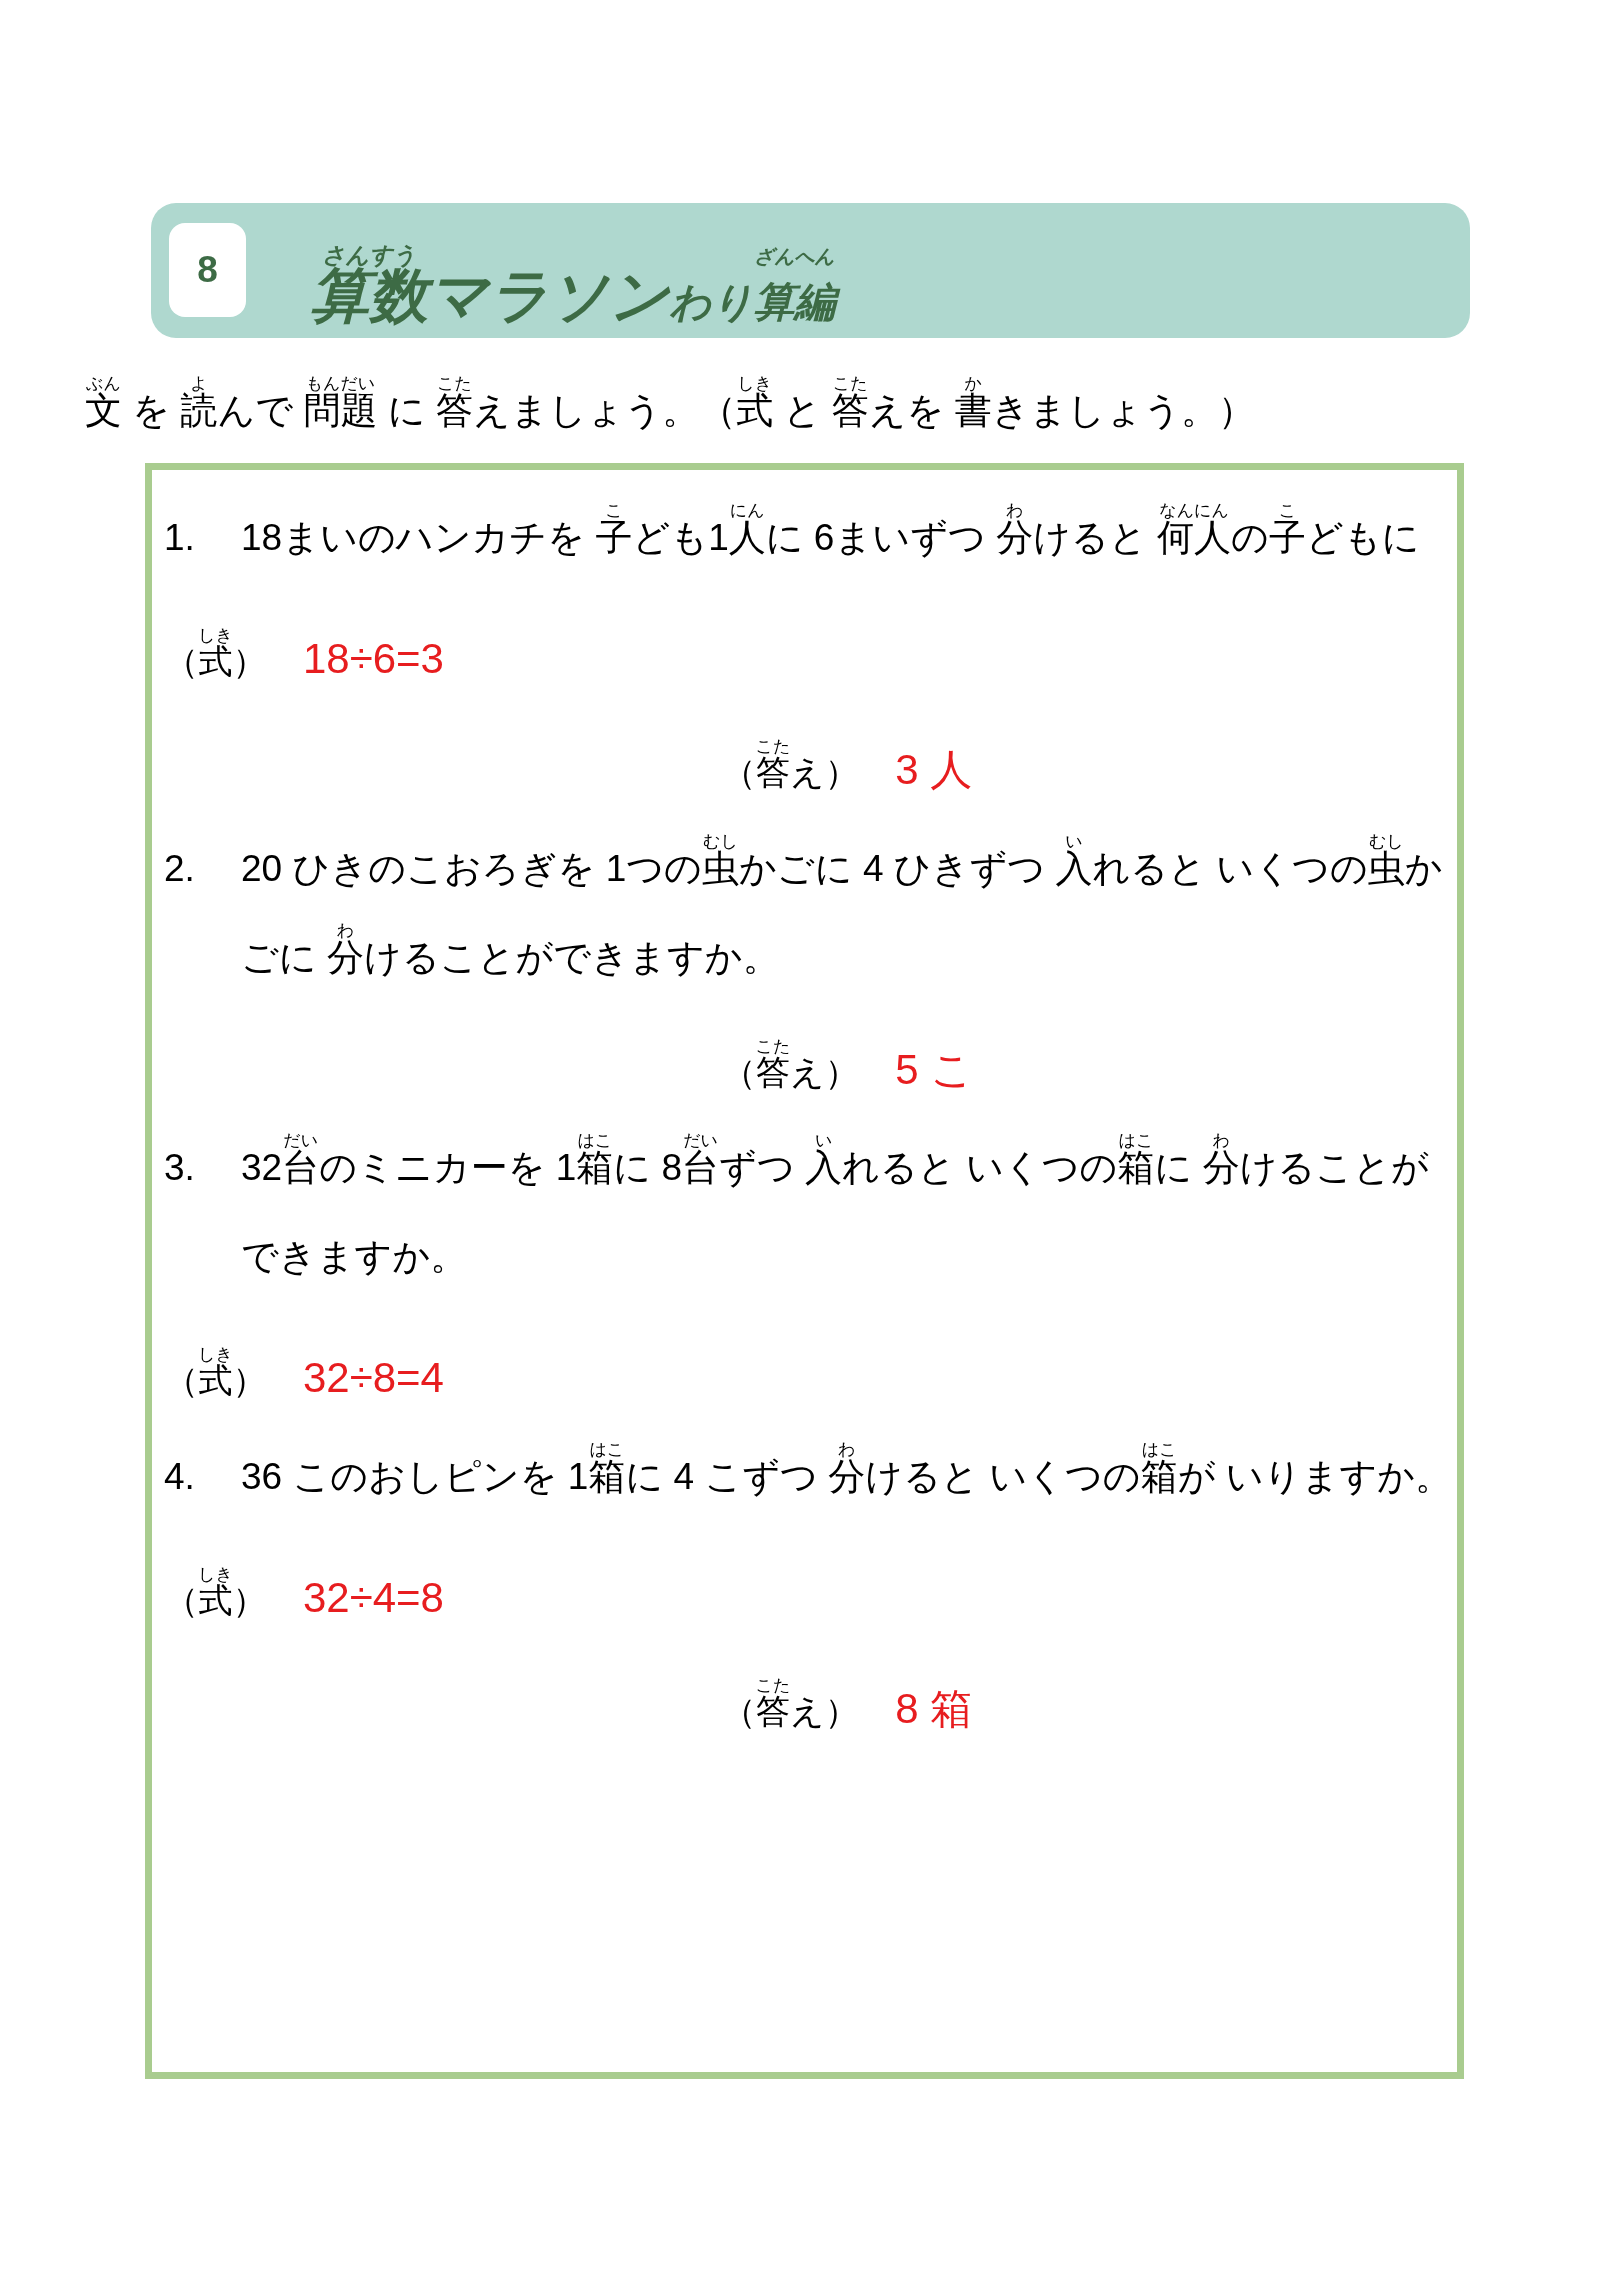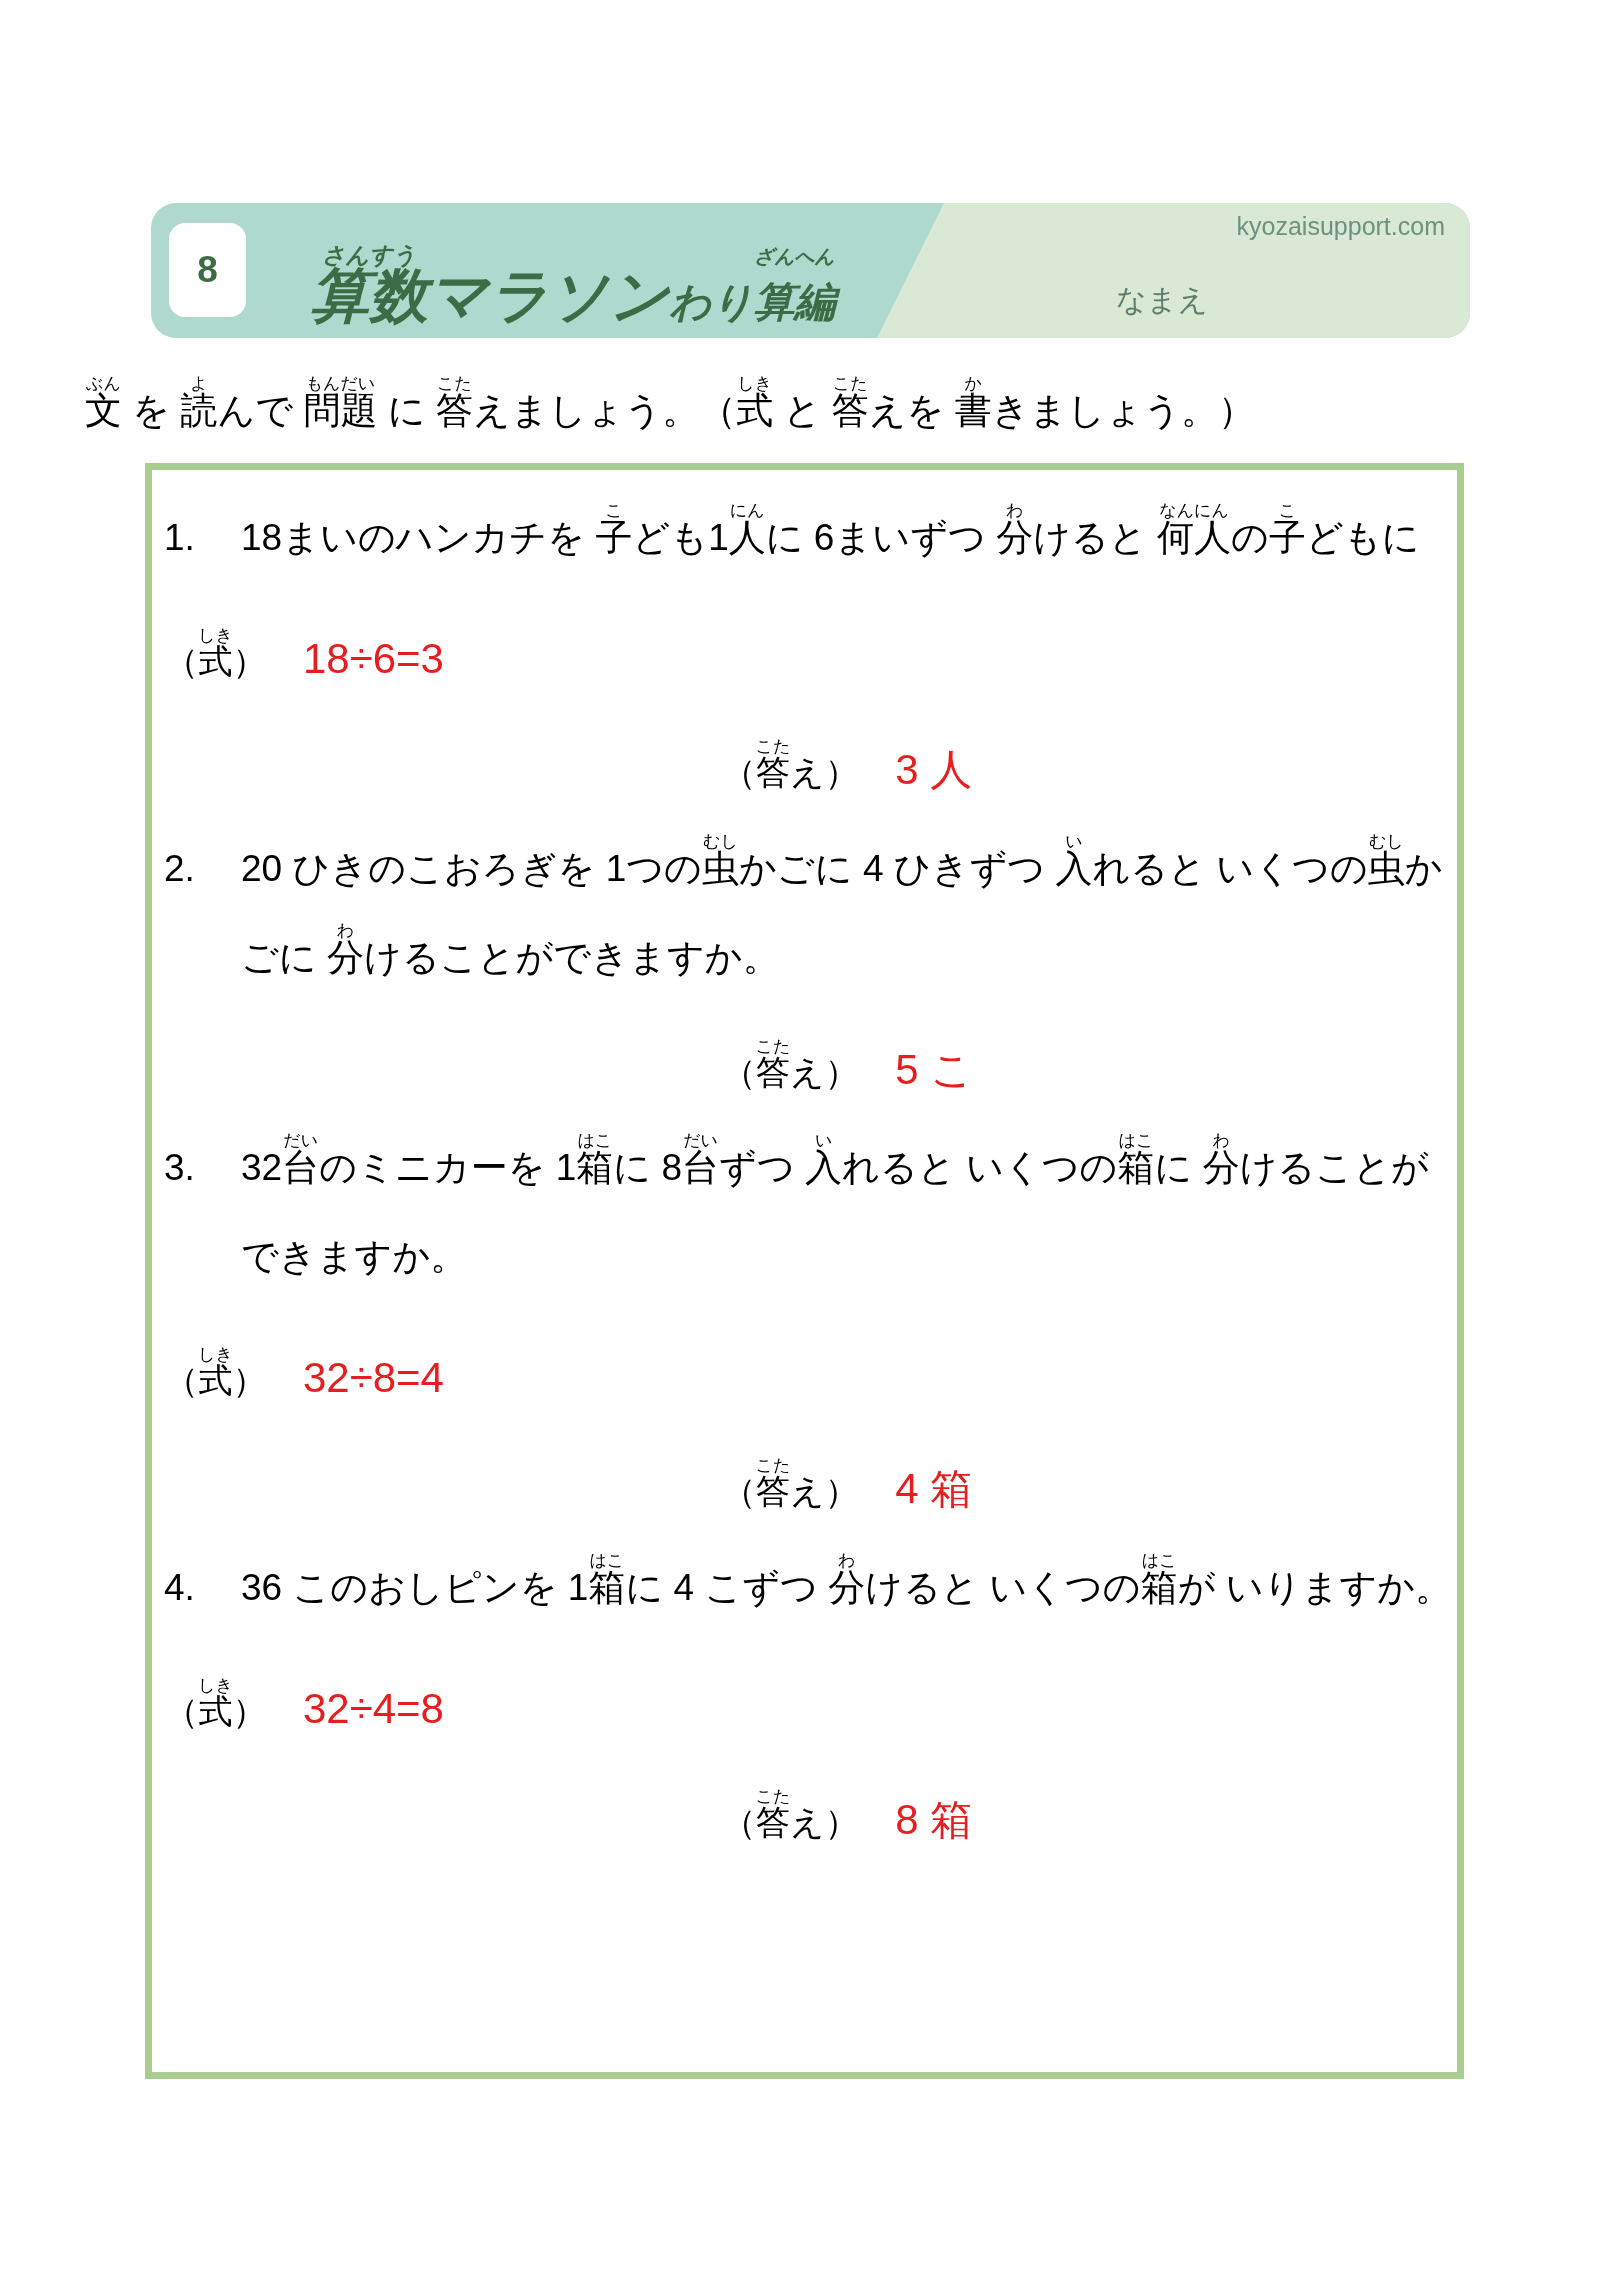--- a/index.html
+++ b/index.html
@@ -73,24 +73,20 @@
   .answer-row  { margin:27px 0 0 570px; font-size:34px; line-height:82px; white-space:nowrap; color:#000; }
   .red { color:var(--answer-red,#e71d1f); }
   .formula-row .red, .answer-row .red { font-size:42px; margin-left:27px; }
 </style>
 </head>
 <body>
 
 <div class="page">
 
   <header class="header">
-    <div class="header-right">
-      <div class="watermark">kyozaisupport.com</div>
-      <div class="name-label">なまえ</div>
-    </div>
     <div class="badge">
       <span>8</span>
     </div>
     <div class="title">
       <span class="title-main"><ruby>算数<rt>さんすう</rt></ruby>マラソン</span><span class="title-sub">わり<ruby>算編<rt>ざんへん</rt></ruby></span>
     </div>
   </header>
 
   <div class="instruction"><ruby>文<rt>ぶん</rt></ruby> を <ruby>読<rt>よ</rt></ruby>んで <ruby>問題<rt>もんだい</rt></ruby> に <ruby>答<rt>こた</rt></ruby>えましょう。（<ruby>式<rt>しき</rt></ruby> と <ruby>答<rt>こた</rt></ruby>えを <ruby>書<rt>か</rt></ruby>きましょう。）</div>
 
@@ -130,24 +126,20 @@
         <span class="q-num">3.</span>
         <span class="q-text"><span class="u">32<ruby>台<rt>だい</rt></ruby>の</span>ミニカーを 1<ruby>箱<rt>はこ</rt></ruby>に <span class="u">8<ruby>台<rt>だい</rt></ruby>ずつ</span> <ruby>入<rt>い</rt></ruby>れると いくつの<ruby>箱<rt>はこ</rt></ruby>に <ruby>分<rt>わ</rt></ruby>けることが</span>
       </div>
       <div class="q-line">
         <span class="q-text">できますか。</span>
       </div>
       <div class="formula-row">
         <span class="label">（<ruby>式<rt>しき</rt></ruby>）</span>
         <span class="red">32÷8=4</span>
       </div>
-      <div class="answer-row">
-        <span class="label">（<ruby>答<rt>こた</rt></ruby>え）</span>
-        <span class="red">4 箱</span>
-      </div>
     </section>
 
     <section class="problem">
       <div class="q-line">
         <span class="q-num">4.</span>
         <span class="q-text"><span class="u">36 この</span>おしピンを 1<ruby>箱<rt>はこ</rt></ruby>に <span class="u">4 こずつ</span> <ruby>分<rt>わ</rt></ruby>けると いくつの<ruby>箱<rt>はこ</rt></ruby>が いりますか。</span>
       </div>
       <div class="formula-row">
         <span class="label">（<ruby>式<rt>しき</rt></ruby>）</span>
         <span class="red">32÷4=8</span>

